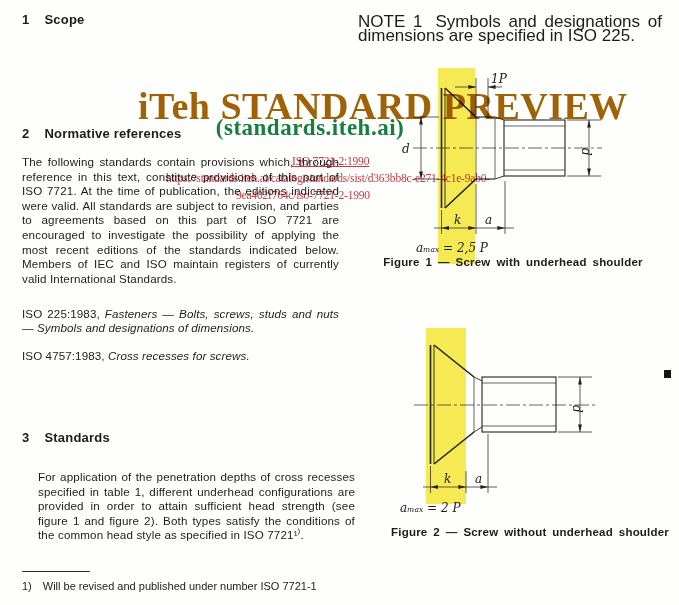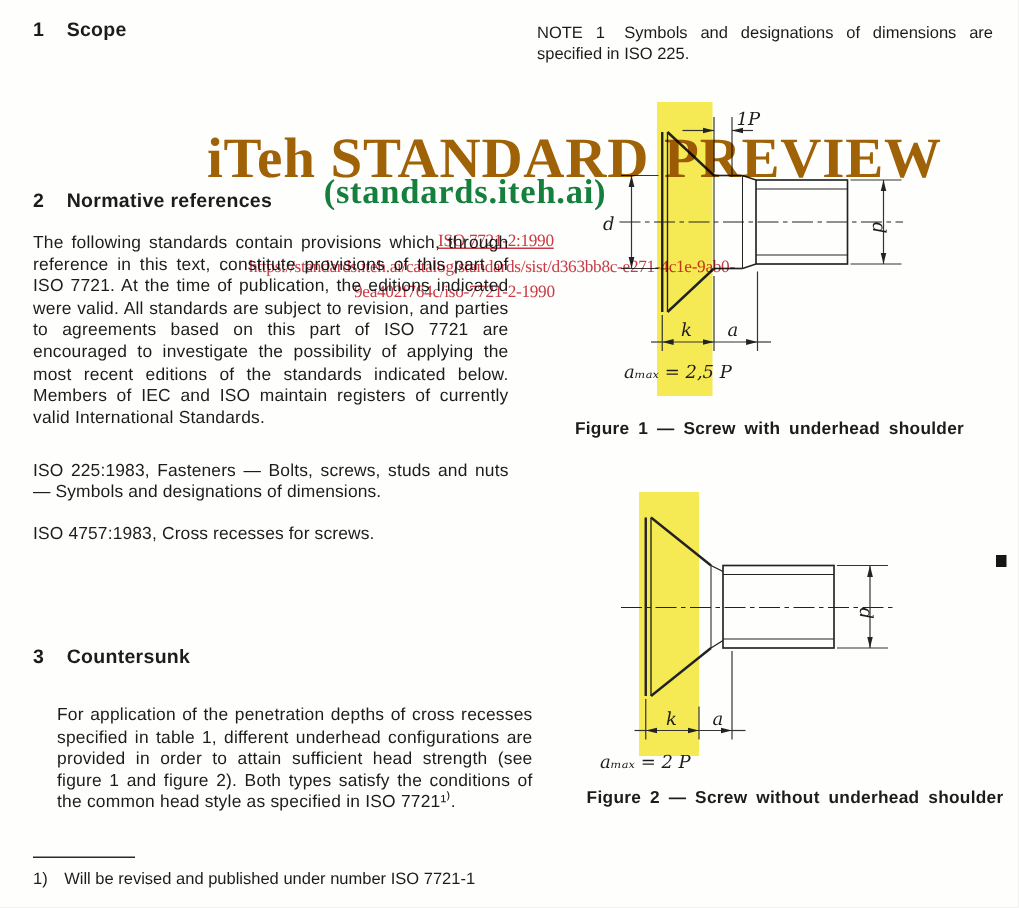--- a/index.html
+++ b/index.html
@@ -4,22 +4,22 @@
 <style>
   html,body{margin:0;padding:0;background:#e9e9e9;}
   .page{
     position:relative;width:679px;height:605px;background:#fefefc;
     font-family:"Liberation Sans",sans-serif;color:#1c1c1c;overflow:hidden;
   }
   .abs{position:absolute;}
   .heading{font-size:13px;font-weight:700;display:flex;gap:15px;letter-spacing:.2px;}
   .body-text{font-size:11.6px;line-height:14.6px;text-align:justify;letter-spacing:.15px;}
   .ref{font-size:11.6px;line-height:14.2px;text-align:justify;letter-spacing:.1px;}
-  .ref .ref-title{}
-  .note{font-size:11px;line-height:14px;text-align:justify;}
+  .ref .ref-title{font-style:italic;}
+  .note{font-size:17px;line-height:14px;text-align:justify;}
   .note .note-label{margin-right:13px;}
   .caption{font-size:11.5px;font-weight:700;text-align:center;word-spacing:2.5px;letter-spacing:.2px;}
   .fn-rule{width:68px;border-top:1.4px solid #2a2a2a;}
   .footnote{font-size:11px;display:flex;gap:11px;}
   .wm-big{font-family:"Liberation Serif",serif;font-weight:700;text-align:center;
           mix-blend-mode:multiply;letter-spacing:.5px;white-space:nowrap;}
   .wm-url{font-family:"Liberation Serif",serif;font-size:11.5px;letter-spacing:-.2px;
           mix-blend-mode:multiply;white-space:nowrap;}
   .wm-link{text-decoration:underline;}
   svg text{font-family:"DejaVu Serif",serif;font-style:italic;font-size:12px;fill:#1c1c1c;}
@@ -46,21 +46,21 @@
     <span>ISO 225:1983,</span>
     <span class="ref-title">Fasteners — Bolts, screws, studs and nuts — Symbols and designations of dimensions.</span>
   </div>
   <div class="abs ref" style="left:22px;top:349px;width:317px;">
     <span>ISO 4757:1983,</span>
     <span class="ref-title">Cross recesses for screws.</span>
   </div>
 
   <div class="abs heading" style="left:22px;top:430px;">
     <span>3</span>
-    <span>Countersunk</span>
+    <span>Standards</span>
   </div>
   <div class="abs body-text" style="left:22px;top:470px;width:317px;margin-left:16px;">For application of the penetration depths of cross recesses specified in table 1, different underhead configurations are provided in order to attain sufficient head strength (see figure 1 and figure 2). Both types satisfy the conditions of the common head style as specified in ISO 7721¹⁾.</div>
 
   <div class="abs fn-rule" style="left:22px;top:571px;"></div>
   <div class="abs footnote" style="left:22px;top:580px;width:330px;">
     <span>1)</span>
     <span>Will be revised and published under number ISO 7721-1</span>
   </div>
 
   <div class="abs note" style="left:358px;top:15px;width:304px;">
@@ -119,21 +119,21 @@
       <line x1="118" y1="166" x2="147" y2="166" marker-end="url(#ah1)"></line>
       <line x1="147" y1="166" x2="156" y2="166"></line>
     </g>
     <text x="133" y="21">1P</text>
     <text x="44" y="91">d</text>
     <text transform="rotate(90 224 86)" x="224" y="86">d</text>
     <text x="96" y="162">k</text>
     <text x="127" y="162">a</text>
     <text x="58" y="190" class="lbl-sm">aₘₐₓ = 2,5 P</text>
   </svg>
-  <div class="abs caption" style="left:358px;top:280px;width:310px;">Figure 1 — Screw with underhead shoulder</div>
+  <div class="abs caption" style="left:358px;top:256px;width:310px;">Figure 1 — Screw with underhead shoulder</div>
 
   <svg class="abs" style="left:358px;top:325px;" width="312" height="194" viewBox="0 0 312 194">
     <defs>
       <marker id="ah2" viewBox="0 0 10 6" refX="9.5" refY="3" markerWidth="10" markerHeight="6" orient="auto-start-reverse">
         <path d="M0,0.6 L9.5,3 L0,5.4 Z" fill="#222"></path>
       </marker>
     </defs>
     <rect x="68" y="3" width="40" height="176" fill="#f5e636" opacity="0.85"></rect>
     <g stroke="#222" fill="none">
 

